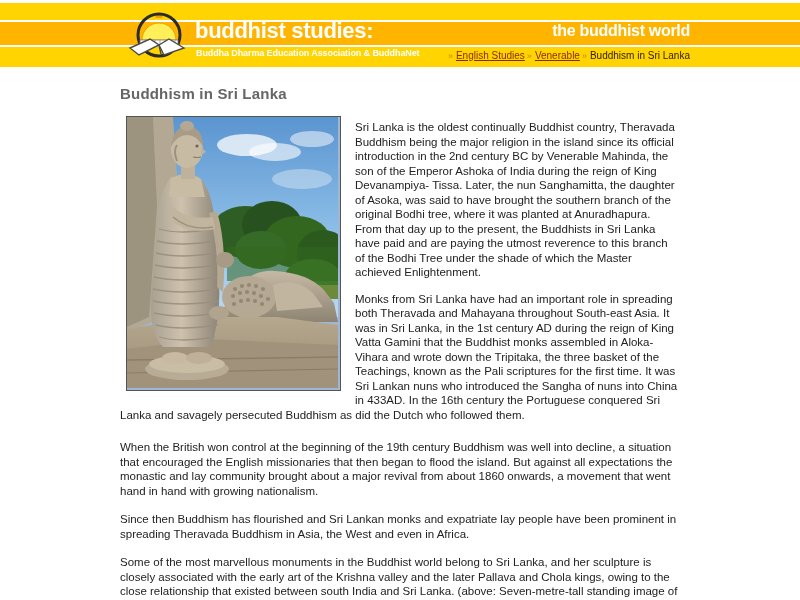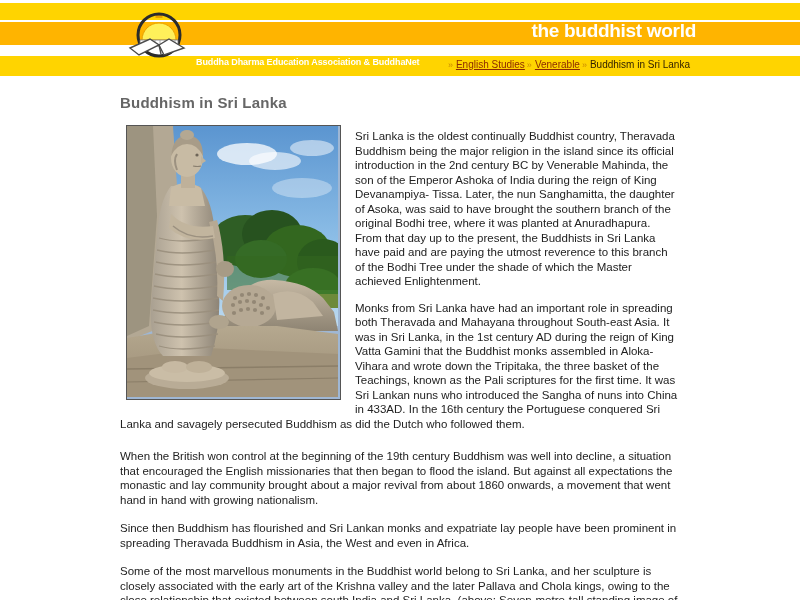--- a/index.html
+++ b/index.html
@@ -33,21 +33,20 @@
   }
   .bar-orange {
     height: 23px;
     background: #ffb400;
     position: relative;
   }
   .bar-yellow-bottom {
     height: 20px;
     background: #ffd400;
     position: relative;
-    margin-top: 9px;
   }
 
   .site-title {
     position: absolute;
     left: 195px;
     top: -6px;
     font-size: 22px;
     font-weight: bold;
     color: #ffffff;
     letter-spacing: -0.3px;
@@ -59,23 +58,23 @@
     left: 196px;
     top: 1px;
     font-size: 9px;
     font-weight: bold;
     color: #ffffff;
     letter-spacing: -0.1px;
     white-space: nowrap;
   }
   .section-title {
     position: absolute;
-    right: 104px;
+    right: 110px;
     top: -6px;
-    font-size: 19px;
+    font-size: 16px;
     font-weight: bold;
     color: #ffffff;
     letter-spacing: -0.3px;
     line-height: 30px;
     white-space: nowrap;
   }
 
   
   .logo {
     position: absolute;
@@ -149,20 +148,21 @@
 </style>
 </head>
 <body>
 
 <div class="banner">
 
   <div class="bar-yellow-top"></div>
   <div class="bar-sep"></div>
 
   <div class="bar-orange">
+    <div class="site-title">buddhist studies:</div>
     <div class="section-title">the buddhist world</div>
   </div>
 
   <div class="bar-sep"></div>
 
   <div class="bar-yellow-bottom">
     <div class="site-subtitle">Buddha Dharma Education Association &amp; BuddhaNet</div>
 
     <div class="breadcrumb">
       <span class="chev">»</span><a href="#">English Studies</a><span class="chev">»</span><a href="#">Venerable</a><span class="chev">»</span><span class="current">Buddhism in Sri Lanka</span>

